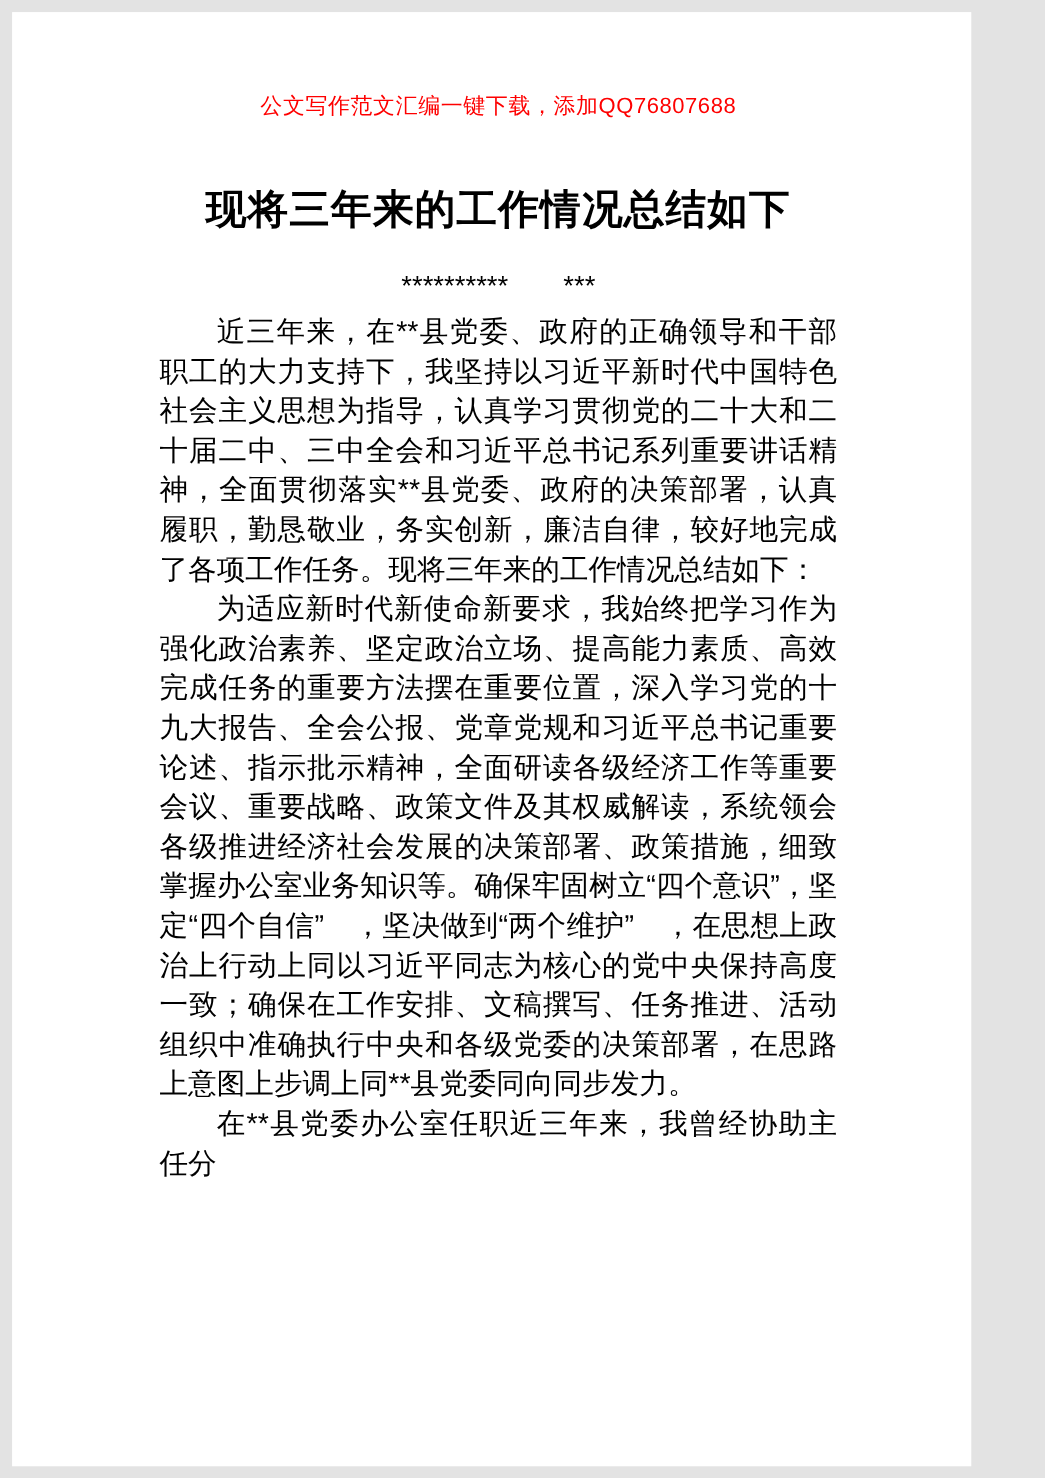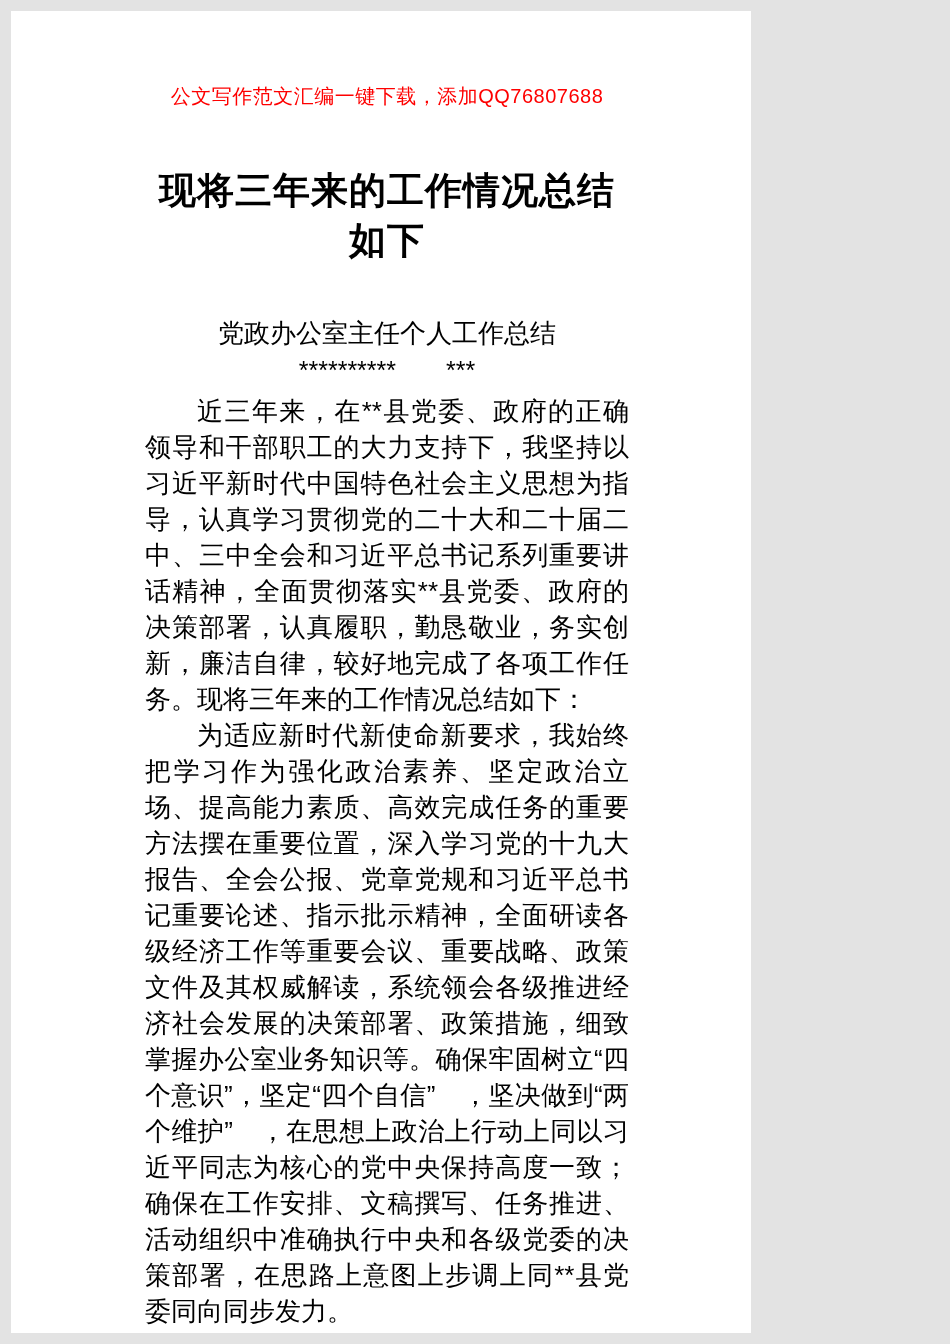--- a/index.html
+++ b/index.html
@@ -10,21 +10,21 @@
     width: 950px;
     height: 1344px;
     background: #e3e3e3;
     font-family: "Liberation Sans", "DejaVu Sans", sans-serif;
     position: relative;
   }
   .page {
     position: absolute;
     left: 11px;
     top: 11px;
-    width: 740px;
+    width: 872px;
     height: 1322px;
     background: #ffffff;
     box-sizing: border-box;
     padding: 72px 122px 40px 134px;
     overflow: hidden;
   }
   .ad-banner {
     text-align: center;
     color: #fe0000;
     font-size: 20px;
@@ -68,21 +68,20 @@
 </style>
 </head>
 <body>
 
 <div class="page">
 
   <div class="ad-banner">公文写作范文汇编一键下载，添加QQ76807688</div>
 
   <h1 class="doc-title">现将三年来的工作情况总结如下</h1>
 
-  <div class="doc-subtitle">党政办公室主任个人工作总结</div>
 
   <div class="meta-line">**********　　***</div>
 
 
   <div class="doc-body">
     <p>近三年来，在**县党委、政府的正确领导和干部职工的大力支持下，我坚持以习近平新时代中国特色社会主义思想为指导，认真学习贯彻党的二十大和二十届二中、三中全会和习近平总书记系列重要讲话精神，全面贯彻落实**县党委、政府的决策部署，认真履职，勤恳敬业，务实创新，廉洁自律，较好地完成了各项工作任务。现将三年来的工作情况总结如下：</p>
     <p>为适应新时代新使命新要求，我始终把学习作为强化政治素养、坚定政治立场、提高能力素质、高效完成任务的重要方法摆在重要位置，深入学习党的十九大报告、全会公报、党章党规和习近平总书记重要论述、指示批示精神，全面研读各级经济工作等重要会议、重要战略、政策文件及其权威解读，系统领会各级推进经济社会发展的决策部署、政策措施，细致掌握办公室业务知识等。确保牢固树立“四个意识”，坚定“四个自信”　，坚决做到“两个维护”　，在思想上政治上行动上同以习近平同志为核心的党中央保持高度一致；确保在工作安排、文稿撰写、任务推进、活动组织中准确执行中央和各级党委的决策部署，在思路上意图上步调上同**县党委同向同步发力。</p>
     <p>在**县党委办公室任职近三年来，我曾经协助主任分</p>
   </div>
 

